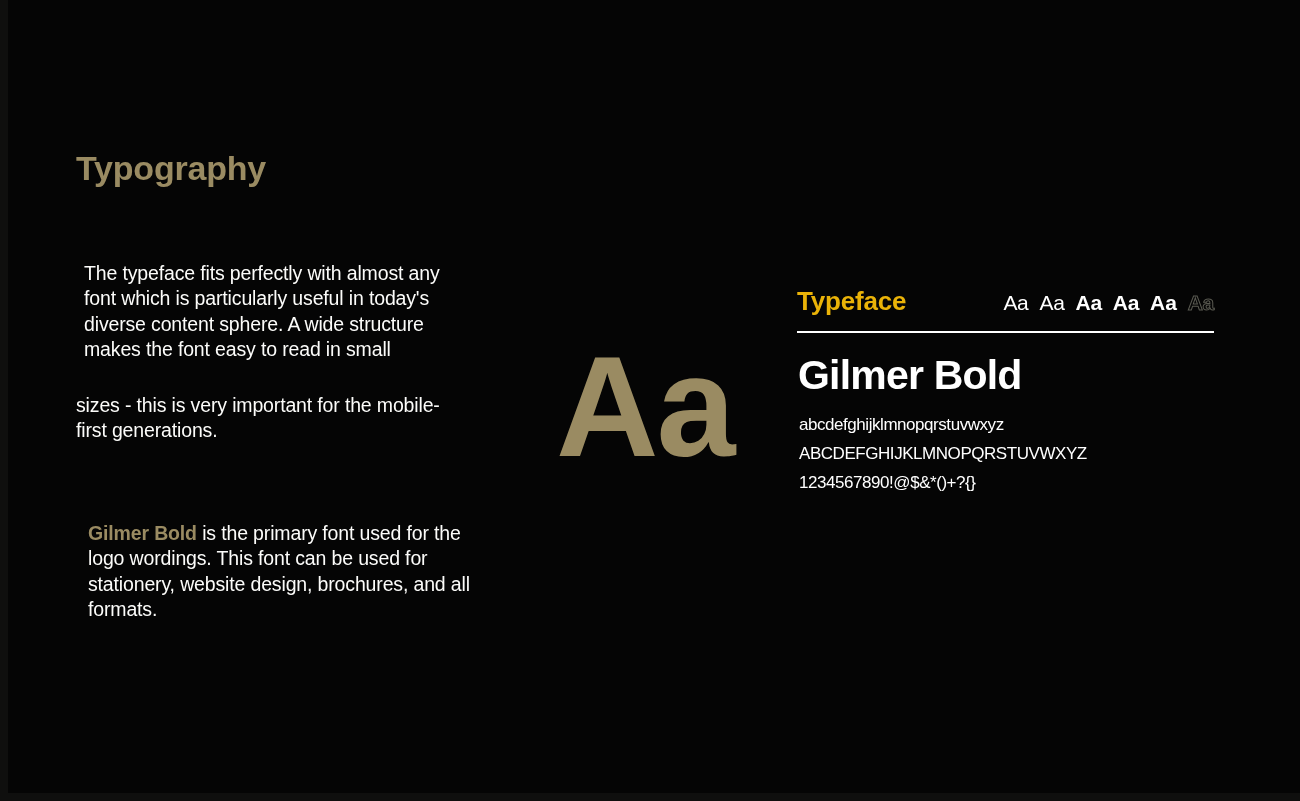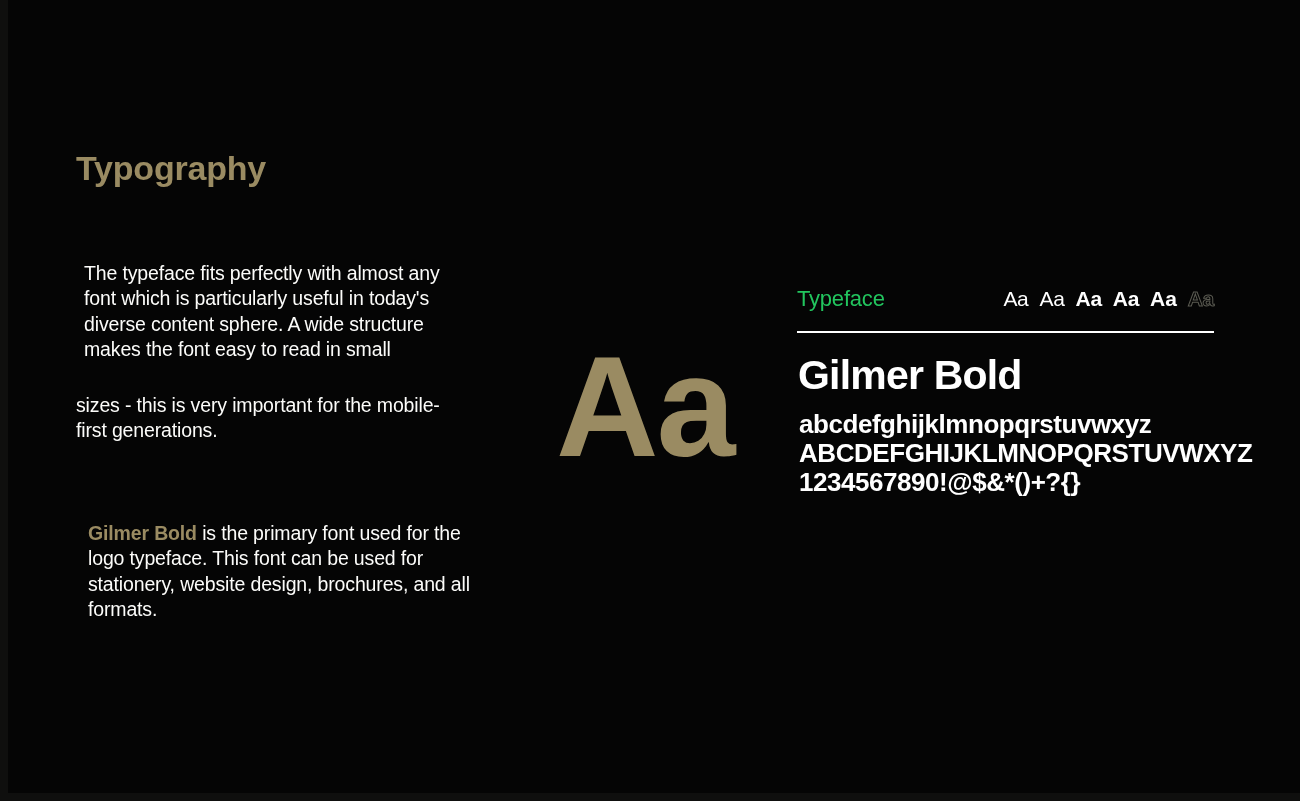--- a/index.html
+++ b/index.html
@@ -98,23 +98,23 @@
 
   #typeface-header-row {
     position: relative;
     display: flex;
     align-items: baseline;
     justify-content: space-between;
     height: 34px;
   }
 
   #typeface-label {
-    font-size: 22px;
-    font-weight: normal;
-    color: #22c55e;
+    font-size: 26px;
+    font-weight: bold;
+    color: #eab308;
     letter-spacing: -0.2px;
     white-space: nowrap;
   }
 
   #weight-scale {
     display: flex;
     align-items: baseline;
     gap: 11px;
     white-space: nowrap;
   }
@@ -162,42 +162,42 @@
 
   #charset {
     position: absolute;
     left: 2px;
     top: 124px;
     width: 420px;
   }
 
   .charset-line {
     margin: 0;
-    font-size: 26px;
+    font-size: 17px;
     line-height: 29px;
-    font-weight: bold;
+    font-weight: normal;
     color: #ffffff;
     letter-spacing: -0.45px;
     white-space: nowrap;
   }
 </style>
 </head>
 <body>
 
 <div id="slide">
 
   <div id="left-column">
 
     <h1 id="page-title">Typography</h1>
 
     <p id="intro-paragraph" class="body-paragraph">The typeface fits perfectly with almost any font which is particularly useful in today's diverse content sphere. A wide structure makes the font easy to read in small</p>
 
     <p id="sizes-paragraph" class="body-paragraph">sizes - this is very important for the mobile-first generations.</p>
 
-    <p id="usage-paragraph" class="body-paragraph"><span class="gold-strong">Gilmer Bold</span><span> is the primary font used for the logo typeface. This font can be used for stationery, website design, brochures, and all formats.</span></p>
+    <p id="usage-paragraph" class="body-paragraph"><span class="gold-strong">Gilmer Bold</span><span> is the primary font used for the logo wordings. This font can be used for stationery, website design, brochures, and all formats.</span></p>
   </div>
 
   <div id="big-specimen">Aa</div>
 
   <div id="right-column">
 
     <div id="typeface-header-row">
       <span id="typeface-label">Typeface</span>
 
       <div id="weight-scale">

